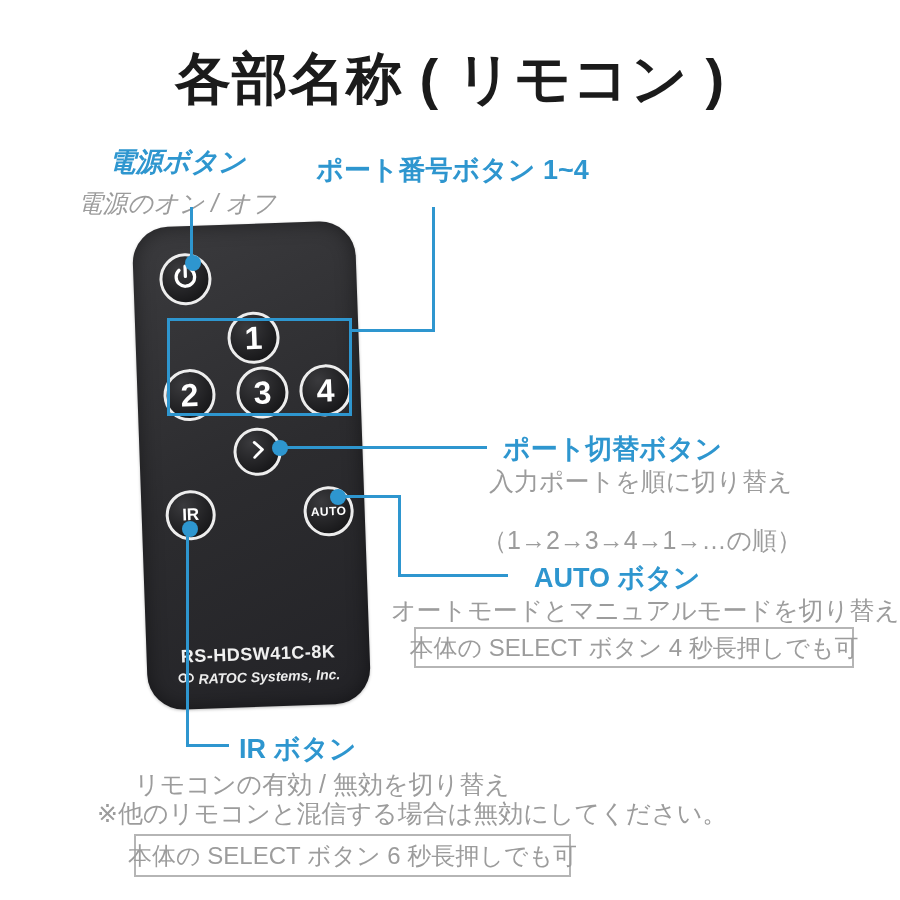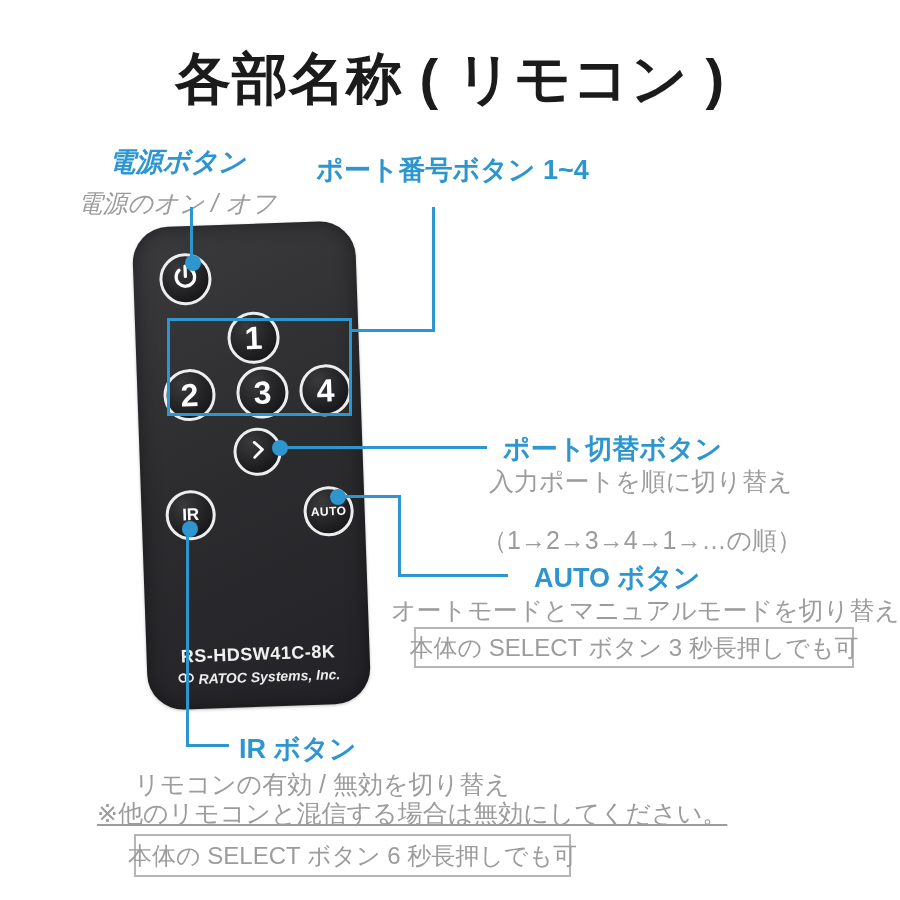--- a/index.html
+++ b/index.html
@@ -121,21 +121,21 @@
 <div class="cl" style="left:186px; top:528px; width:3px; height:219px;"></div>
 <div class="cl" style="left:186px; top:744px; width:43px; height:3px;"></div>
 
 <div class="abs blue-label" style="left:503px; top:431px;">ポート切替ボタン</div>
 <div class="abs gray-text" style="left:489px; top:465px;">入力ポートを順に切り替え</div>
 <div class="abs gray-text" style="left:482px; top:524px;">（1→2→3→4→1→…の順）</div>
 
 <div class="abs blue-label" style="left:534px; top:560px;">AUTO ボタン</div>
 <div class="abs gray-text center" style="left:391px; top:594px; width:500px;">オートモードとマニュアルモードを切り替え</div>
 <div class="abs note-box" style="left:414px; top:627px; width:440px; height:41px;">
-  <span>本体の SELECT ボタン 3 秒長押しでも可</span>
+  <span>本体の SELECT ボタン 4 秒長押しでも可</span>
 </div>
 
 <div class="abs blue-label" style="left:239px; top:731px;">IR ボタン</div>
 <div class="abs gray-text center" style="left:72px; top:768px; width:500px;">リモコンの有効 / 無効を切り替え</div>
-<div class="abs gray-text center" style="left:97px; top:797px; width:502px;text-decoration:underline;">※他のリモコンと混信する場合は無効にしてください。</div>
+<div class="abs gray-text center" style="left:97px; top:797px; width:502px;">※他のリモコンと混信する場合は無効にしてください。</div>
 <div class="abs note-box" style="left:134px; top:834px; width:437px; height:43px;">
   <span>本体の SELECT ボタン 6 秒長押しでも可</span>
 </div>
 
 </body></html>

